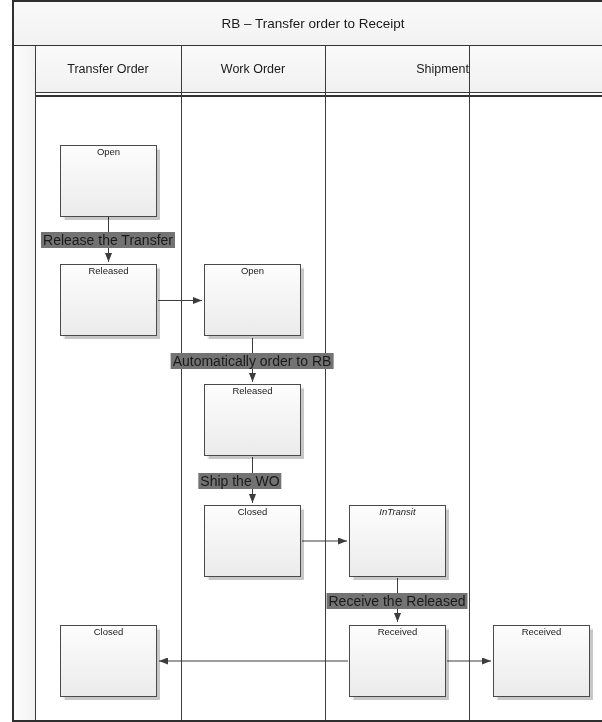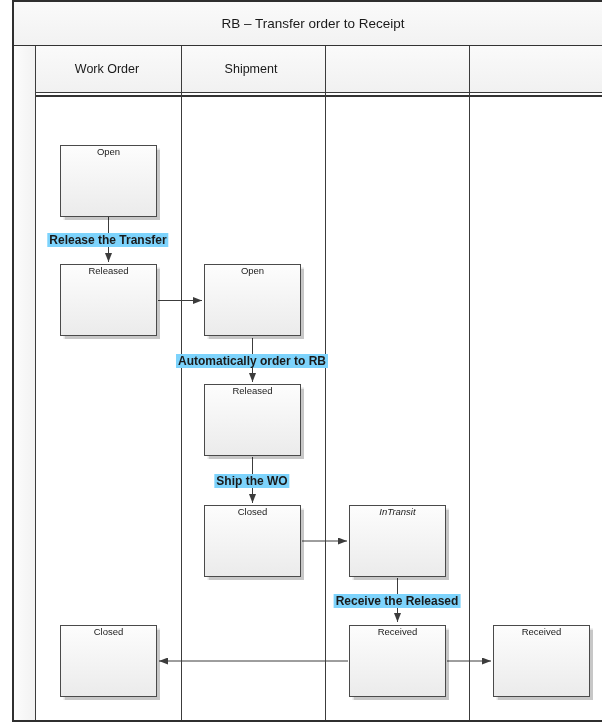--- a/index.html
+++ b/index.html
@@ -13,21 +13,21 @@
     background:linear-gradient(#fafafa,#f2f2f2);border-bottom:1px solid #333;
     display:flex;align-items:center;justify-content:center;z-index:1;
   }
   .title-bar span{font-size:13.5px;}
   .header-row{
     position:absolute;left:23px;top:46px;right:2px;height:46px;
     background:linear-gradient(#fafafa,#f1f1f1);border-bottom:1px solid #3c3c3c;
     display:flex;z-index:1;
   }
   .header-cell{display:flex;align-items:center;justify-content:center;font-size:12.5px;}
-  .hc-0{width:146px;} .hc-1{width:144px;text-align:center;} .hc-2{width:144px;} .hc-3{flex:1;}
+  .hc-0{width:146px;} .hc-1{width:144px;text-align:center;} .hc-2{width:144px;justify-content:flex-end;} .hc-3{flex:1;}
   .thick-sep{position:absolute;left:23px;top:95px;right:2px;height:2px;background:#333;z-index:2;}
   .time-lane{
     position:absolute;left:2px;top:46px;width:21px;bottom:2px;
     background:linear-gradient(to right,#fcfcfc,#f2f2f2);z-index:1;
   }
   .time-label{
     position:absolute;left:0;top:362px;width:21px;height:46px;
     display:flex;align-items:center;justify-content:center;
     writing-mode:vertical-rl;transform:rotate(180deg);font-size:9.5px;color:#333;
   }
@@ -38,35 +38,38 @@
     position:absolute;width:97px;height:72px;box-sizing:border-box;
     border:1px solid #4a4a4a;background:linear-gradient(#fdfdfd,#ebebeb);
     box-shadow:2.5px 2.5px 1px rgba(0,0,0,0.22);
     display:flex;align-items:flex-start;justify-content:center;
     font-size:9.5px;z-index:4;
   }
   .n-to-open{left:48px;top:145px;} .n-to-released{left:48px;top:264px;} .n-to-closed{left:48px;top:625px;}
   .n-wo-open{left:192px;top:264px;} .n-wo-released{left:192px;top:384px;} .n-wo-closed{left:192px;top:505px;}
   .n-sh-intransit{left:337px;top:505px;font-style:italic;} .n-sh-received{left:337px;top:625px;} .n-rc-received{left:481px;top:625px;}
   .edge-label{
-    position:absolute;transform:translate(-50%,-50%);background:#7dd3fc;
-    padding:0 2px;font-size:12px;white-space:nowrap;z-index:5;font-weight:bold;
+    position:absolute;transform:translate(-50%,-50%);background:#737373;
+    padding:0 2px;font-size:14px;white-space:nowrap;z-index:5;
   }
-  .el-0{left:96px;top:240px;} .el-1{left:240px;top:361px;} .el-2{left:240px;top:481px;} .el-3{left:385px;top:601px;}
+  .el-0{left:96px;top:240px;} .el-1{left:240px;top:361px;} .el-2{left:228px;top:481px;} .el-3{left:385px;top:601px;}
 </style>
 </head>
 <body>
 
 <div class="canvas">
 
   <div class="title-bar">
     <span>RB – Transfer order to Receipt</span>
   </div>
 
   <div class="header-row">
+    <div class="header-cell hc-0">
+      <span>Transfer Order</span>
+    </div>
     <div class="header-cell hc-1">
       <span>Work Order</span>
     </div>
     <div class="header-cell hc-2">
       <span>Shipment</span>
     </div>
   </div>
   <div class="thick-sep"></div>
 
   <div class="time-lane"></div>

